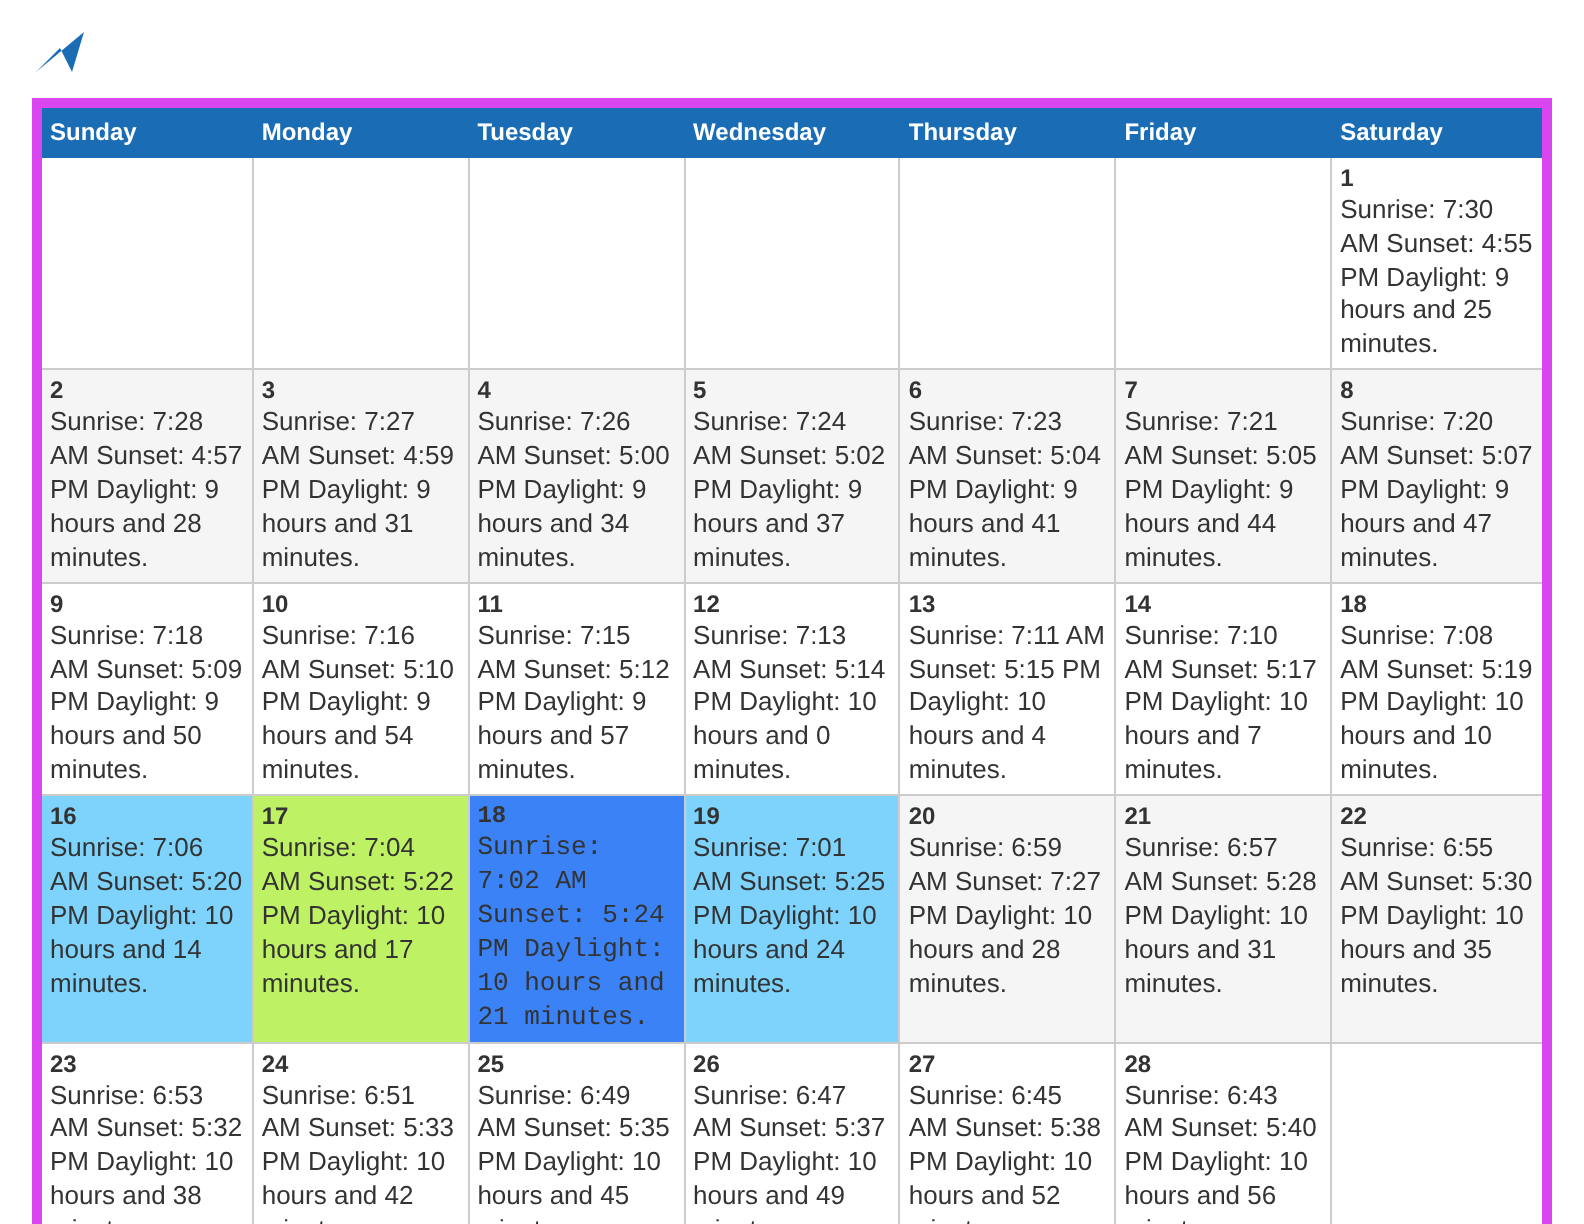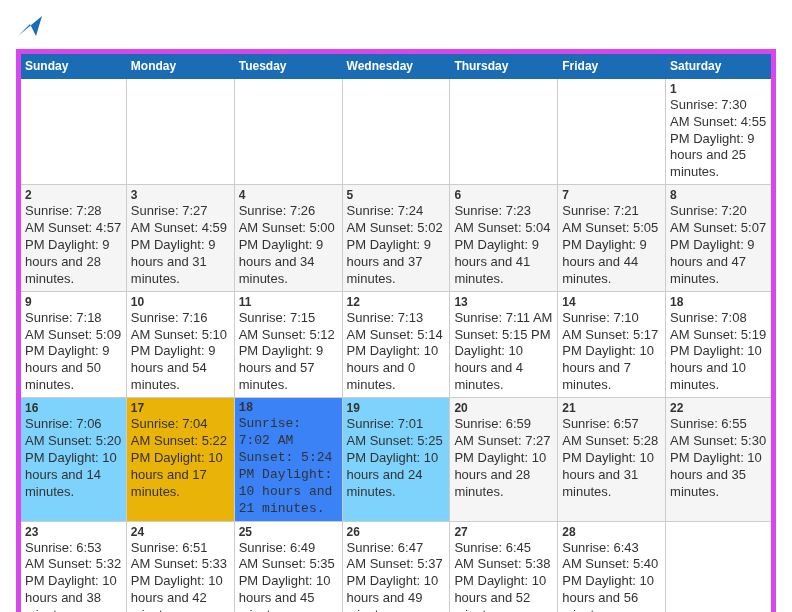--- a/index.html
+++ b/index.html
@@ -223,21 +223,21 @@
 Daylight: 10 hours and 10 minutes.</div>
         </td>
       </tr>
       <tr>
         <td style="background-color: #7dd3fc;">
           <span class="day-number">16</span>
           <div class="day-info">Sunrise: 7:06 AM
 Sunset: 5:20 PM
 Daylight: 10 hours and 14 minutes.</div>
         </td>
-        <td style="background-color: #eab308;">
+        <td style="background-color: #bef264;">
           <span class="day-number">17</span>
           <div class="day-info">Sunrise: 7:04 AM
 Sunset: 5:22 PM
 Daylight: 10 hours and 17 minutes.</div>
         </td>
         <td style="background-color: #3b82f6; font-family: Liberation Mono, monospace;">
           <span class="day-number">18</span>
           <div class="day-info">Sunrise: 7:02 AM
 Sunset: 5:24 PM
 Daylight: 10 hours and 21 minutes.</div>

